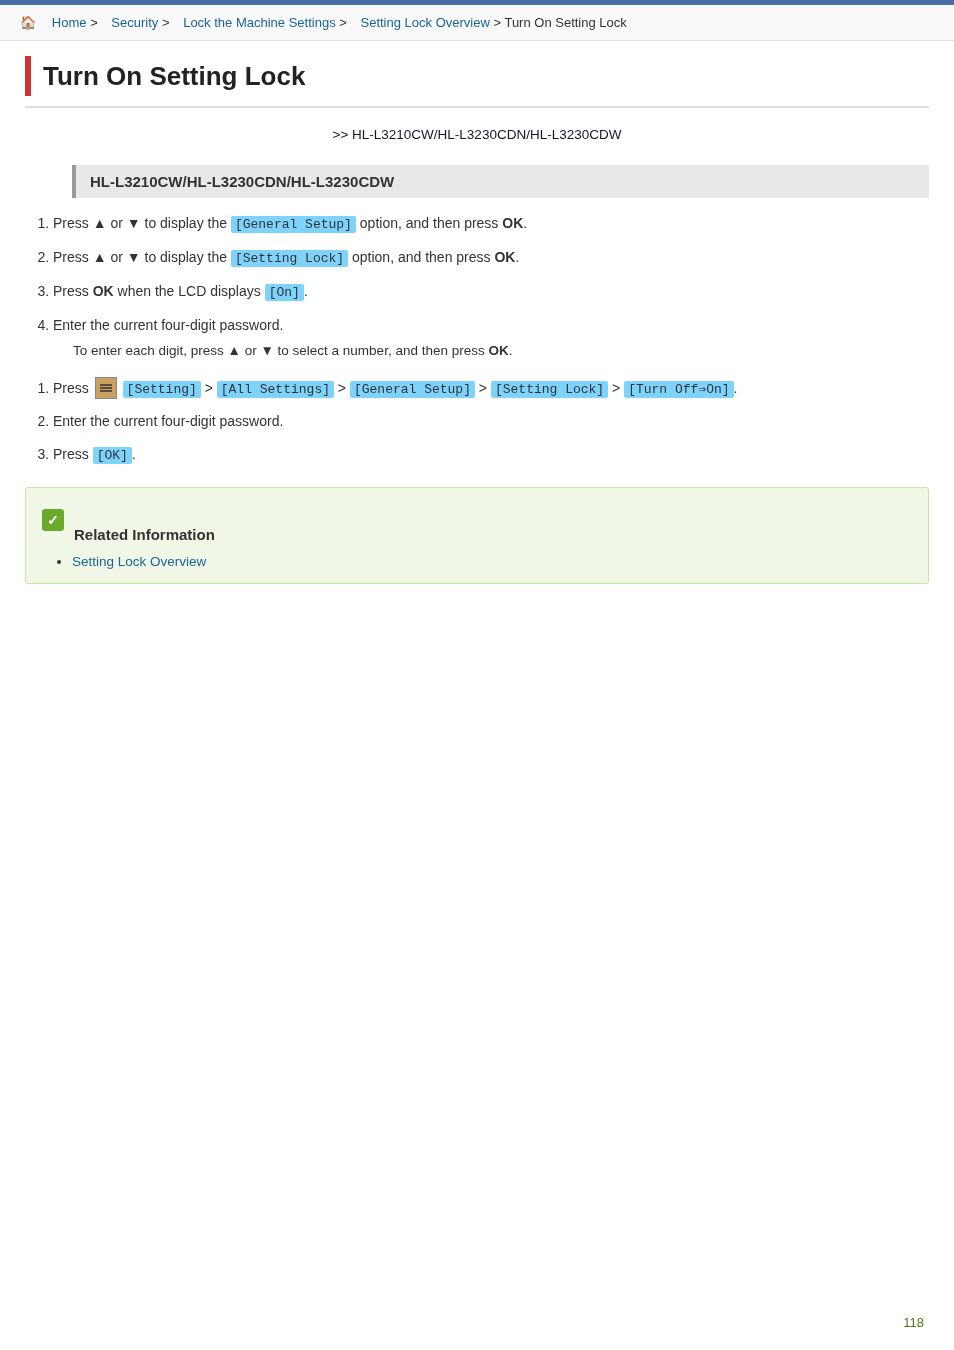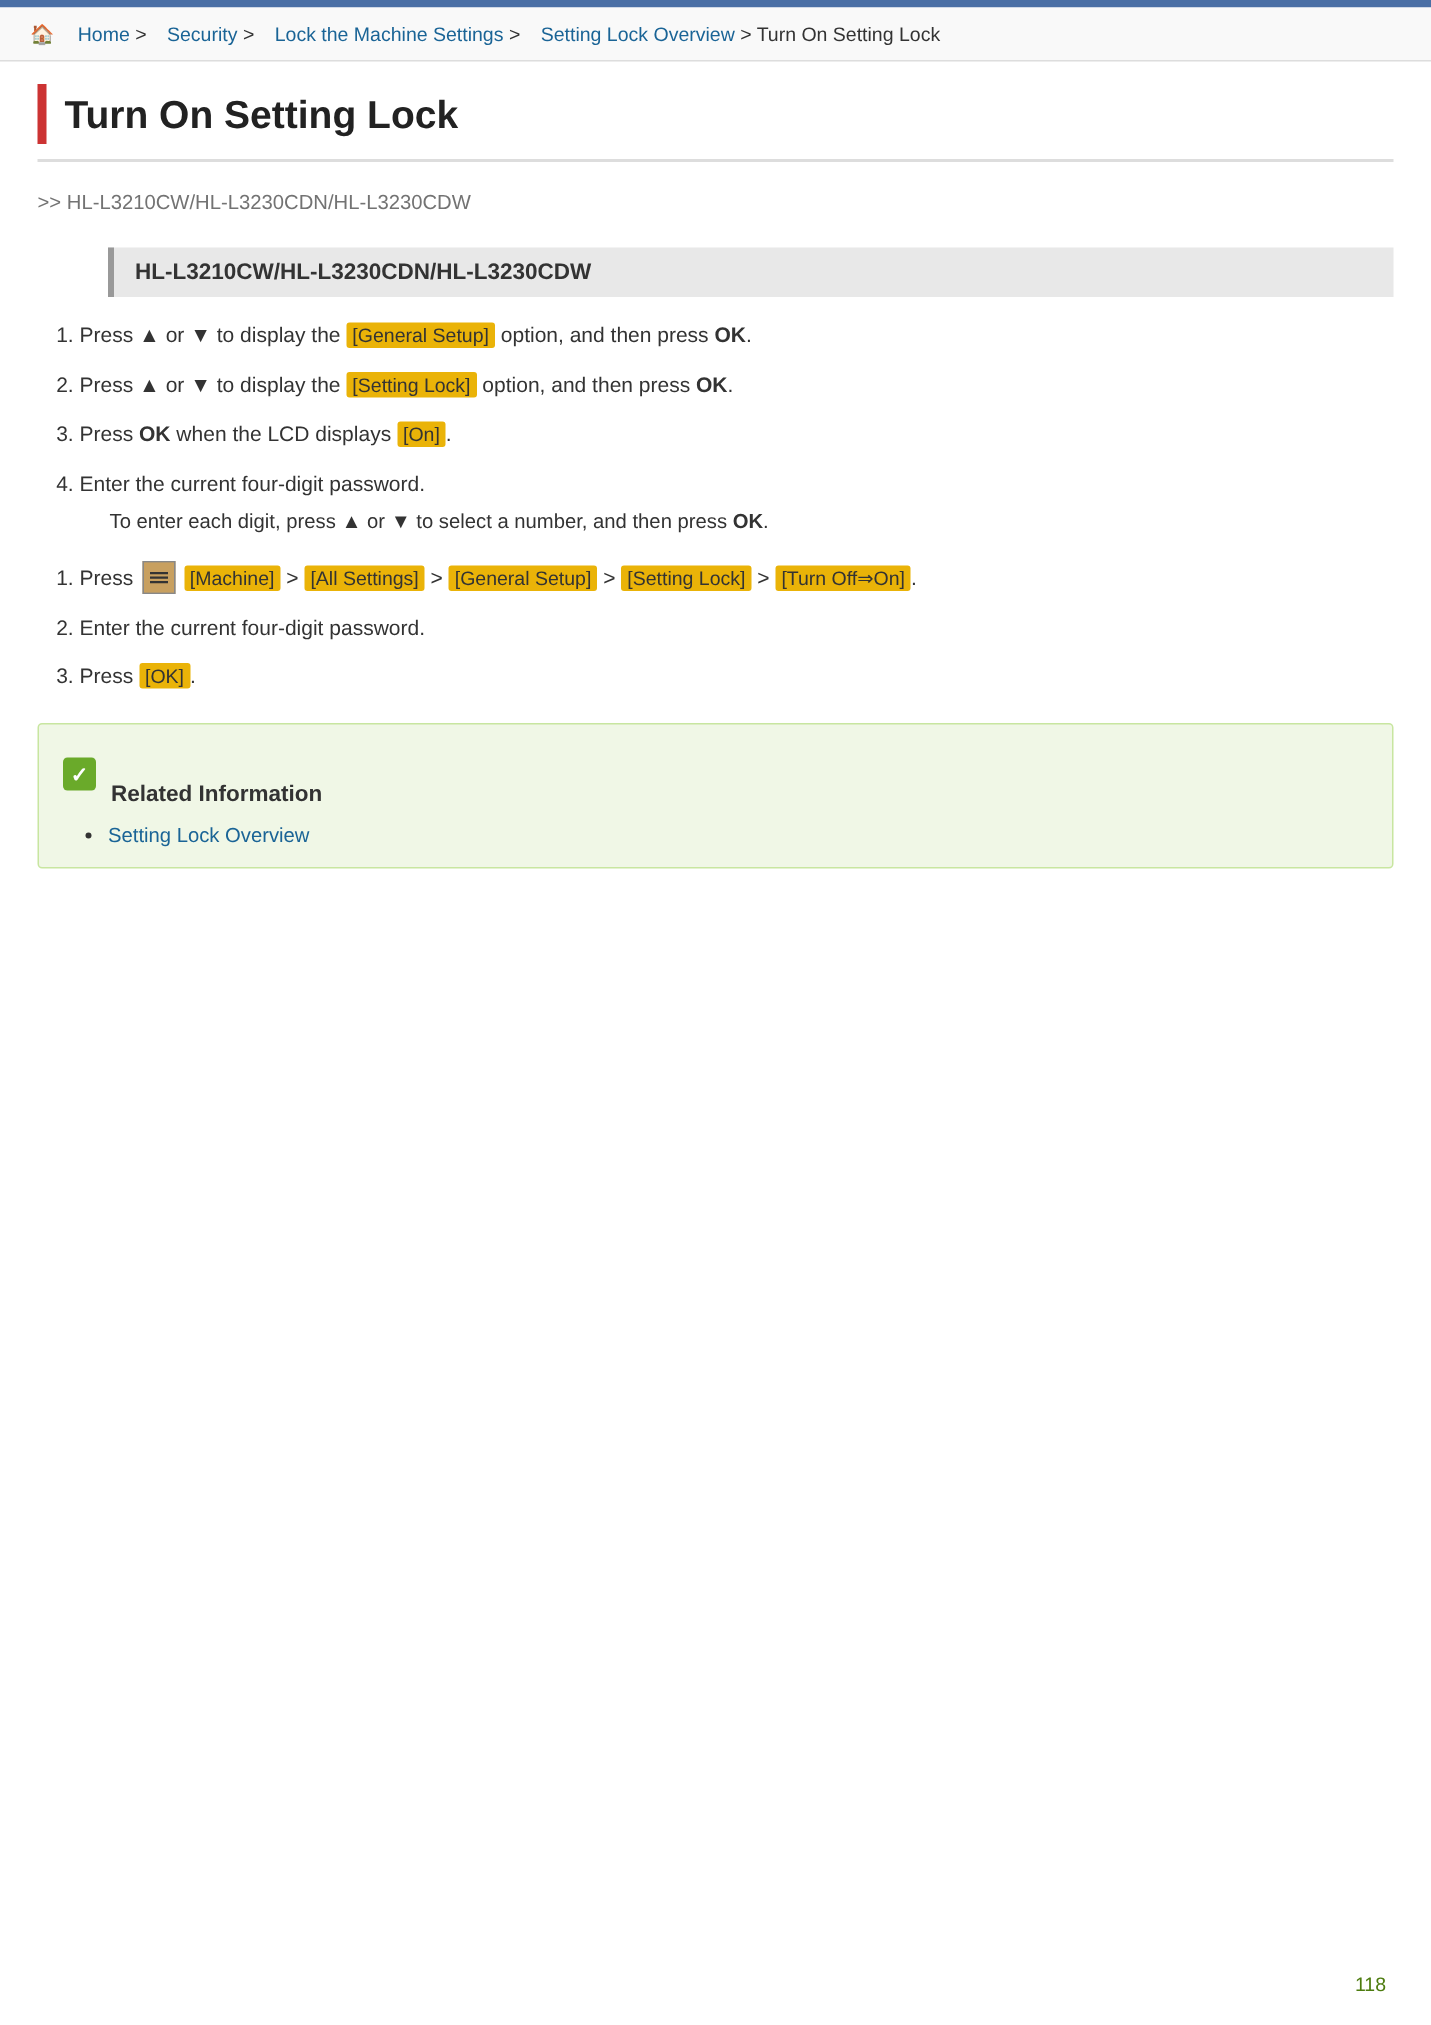--- a/index.html
+++ b/index.html
@@ -50,24 +50,25 @@
     .page-title {
       font-size: 26px;
       font-weight: bold;
       color: #222;
     }
     .model-links {
       margin-bottom: 18px;
     }
     .model-links a {
       display: block;
-      color: #737373;
+      color: #0f172a;
       text-decoration: none;
       font-size: 13.5px;
       line-height: 1.8;
+      text-align: center;
     }
     .section-header {
       background: #e8e8e8;
       border-left: 4px solid #999;
       padding: 8px 14px;
       font-size: 15px;
       font-weight: bold;
       margin-bottom: 14px;
       margin-top: 10px;
       margin-left: 47px;
@@ -76,22 +77,22 @@
       list-style: decimal;
       padding-left: 28px;
       margin-bottom: 15px;
     }
     .steps-list li {
       margin-bottom: 10px;
       line-height: 1.6;
       font-size: 14px;
     }
     code, .code {
-      font-family: Liberation Sans, sans-serif;
-      background: #eab308;
+      font-family: Liberation Mono, monospace;
+      background: #7dd3fc;
       padding: 1px 4px;
       border-radius: 2px;
       font-size: 13px;
     }
     .sub-note {
       margin-left: 20px;
       margin-top: 4px;
       font-size: 13.5px;
       color: #333;
     }
@@ -205,21 +206,21 @@
     <li>
       Press
       <span style="display:inline-block;width:22px;height:22px;background:#c8a060;vertical-align:middle;margin:0 2px;border:1px solid #888;position:relative;top:-1px;">
         <svg width="20" height="20" viewBox="0 0 20 20" xmlns="http://www.w3.org/2000/svg" style="display:block;margin:auto;">
           <rect width="20" height="20" fill="#c8a060"></rect>
           <line x1="4" y1="7" x2="16" y2="7" stroke="#333" stroke-width="1.5"></line>
           <line x1="4" y1="10" x2="16" y2="10" stroke="#333" stroke-width="1.5"></line>
           <line x1="4" y1="13" x2="16" y2="13" stroke="#333" stroke-width="1.5"></line>
         </svg>
       </span>
-      <code>[Machine]</code> &gt; <code>[All Settings]</code> &gt; <code>[General Setup]</code> &gt; <code>[Setting Lock]</code> &gt; <code>[Turn Off⇒On]</code>.
+      <code>[Setting]</code> &gt; <code>[All Settings]</code> &gt; <code>[General Setup]</code> &gt; <code>[Setting Lock]</code> &gt; <code>[Turn Off⇒On]</code>.
     </li>
     <li>
       Enter the current four-digit password.
     </li>
     <li>
       Press <code>[OK]</code>.
     </li>
   </ol>
 
   <div class="related-info-section">

